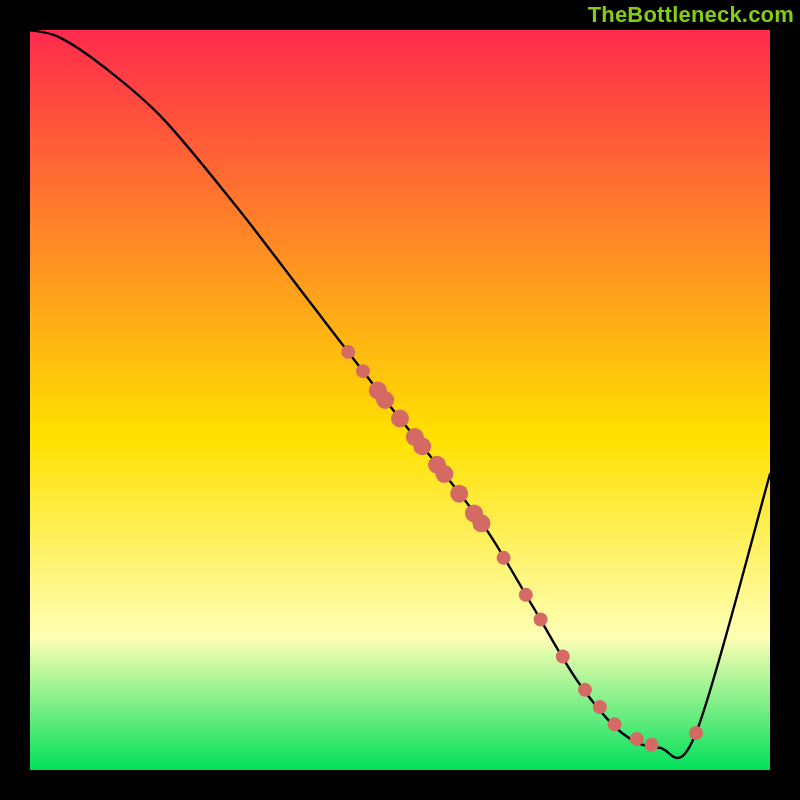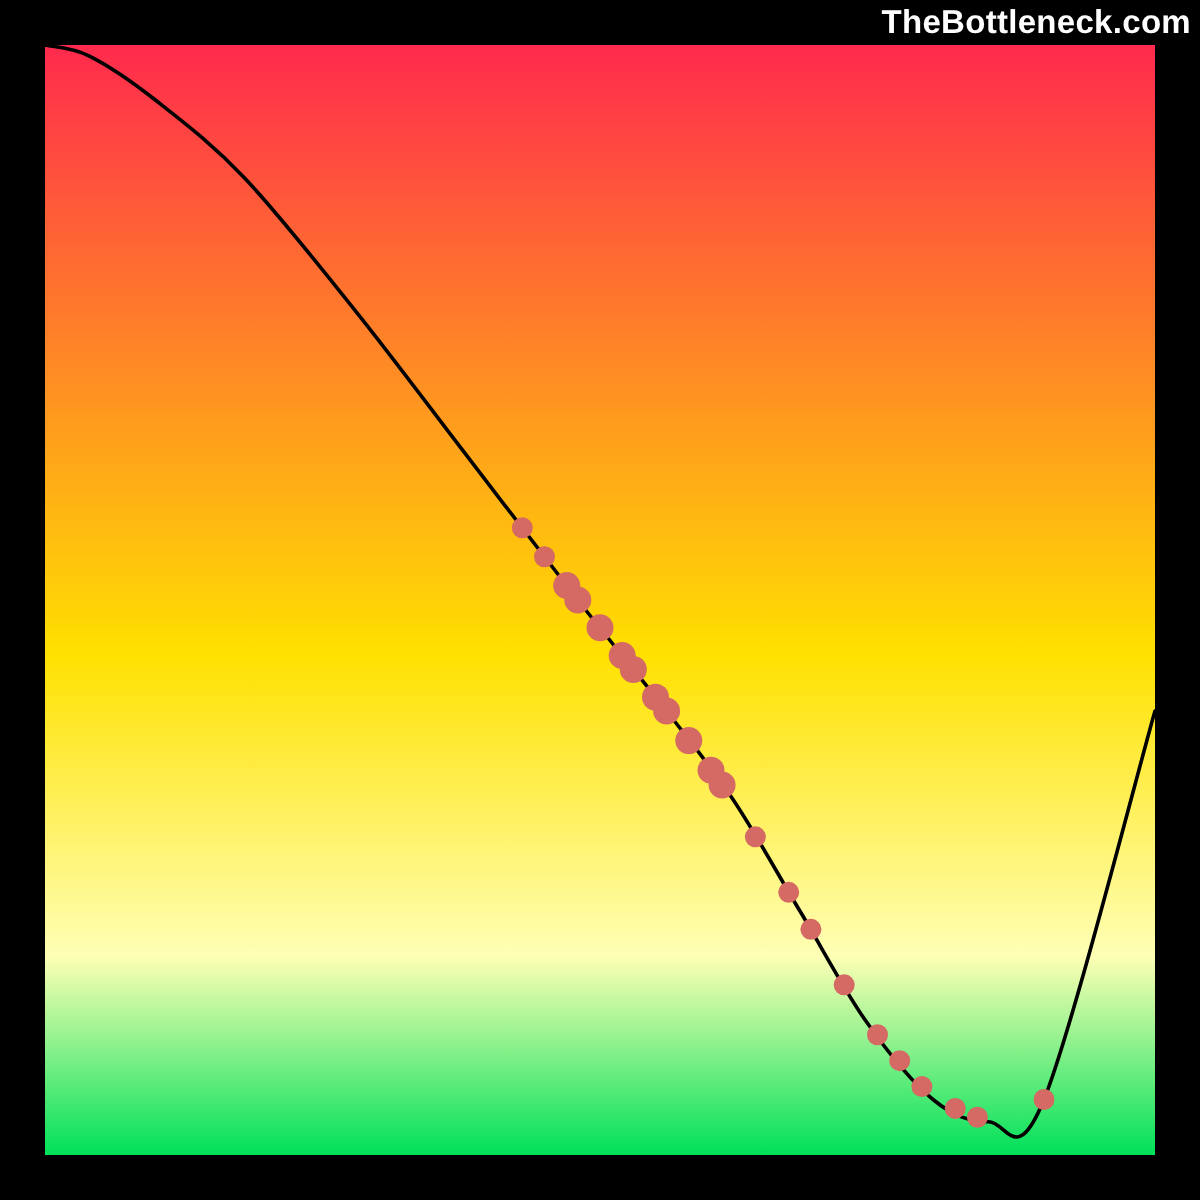--- a/index.html
+++ b/index.html
@@ -15,21 +15,21 @@
     width: 800px;
     height: 800px;
   }
   .watermark {
     position: absolute;
     top: 2px;
     right: 6px;
     font-family: Arial, Helvetica, sans-serif;
     font-size: 22px;
     font-weight: 600;
-    color: #ffffff;
+    color: #84cc16;
     letter-spacing: 0.2px;
   }
   svg { display: block; }
 </style>
 </head>
 <body>
 
 <div class="stage">
   <div class="watermark">TheBottleneck.com</div>
   <svg id="svg" width="800" height="800" viewBox="0 0 800 800">

